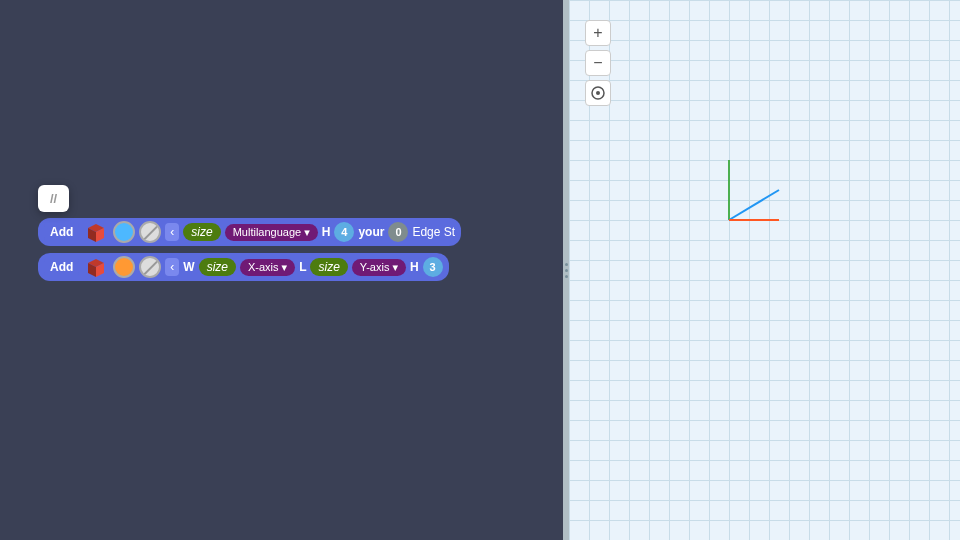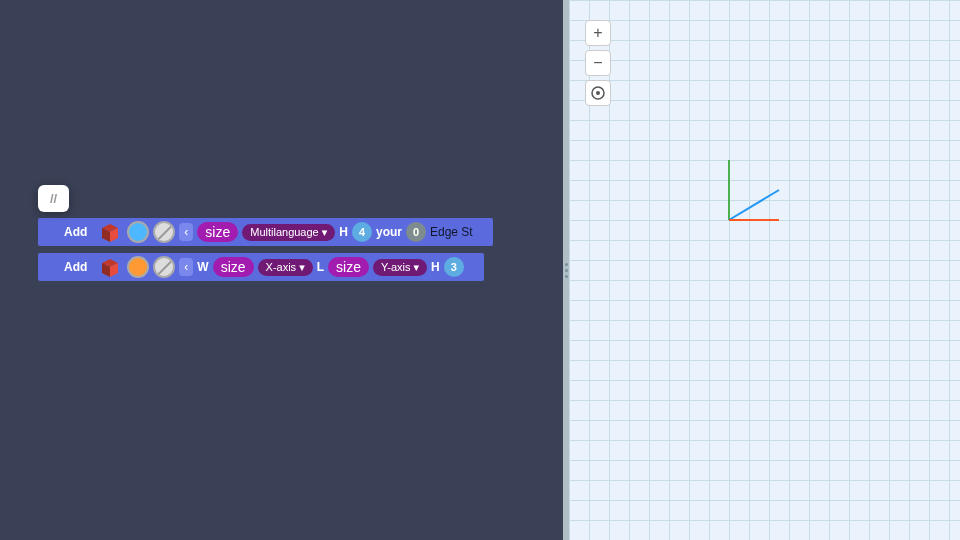--- a/index.html
+++ b/index.html
@@ -45,22 +45,22 @@
 
     
     .block-row {
       position: absolute;
       left: 38px;
       height: 28px;
       display: flex;
       align-items: center;
       gap: 4px;
       background: #5b6bde;
-      border-radius: 2px;
-      padding: 0 20px;
+      border-radius: 12px;
+      padding: 0 6px;
     }
     .block-row-1 { top: 218px; }
     .block-row-2 { top: 253px; }
 
     .add-btn {
       background: #5b6bde;
       color: white;
       border: none;
       font-size: 12px;
       font-weight: bold;
@@ -117,26 +117,27 @@
       background: #7a88ee;
       border: none;
       color: white;
       font-size: 12px;
       padding: 2px 5px;
       border-radius: 4px;
       cursor: pointer;
     }
 
     .pill {
-      background: #a21caf;
-      color: white;
-      font-size: 14px;
+      background: #4d7c0f;
+      color: white;
+      font-size: 12px;
       padding: 2px 8px;
       border-radius: 10px;
       white-space: nowrap;
+      font-style: italic;
     }
     .pill-dropdown {
       background: #701a75;
       color: white;
       font-size: 11px;
       padding: 2px 8px;
       border-radius: 10px;
       white-space: nowrap;
       cursor: pointer;
     }
@@ -169,21 +170,21 @@
       font-weight: bold;
       width: 20px;
       height: 20px;
       border-radius: 50%;
       display: flex;
       align-items: center;
       justify-content: center;
     }
 
     .edge-text {
-      color: #0f172a;
+      color: #ffffff;
       font-size: 12px;
       white-space: nowrap;
     }
 
     
     .right-panel {
       flex: 1;
       background: #eaf3fb;
       position: relative;
       background-image:

